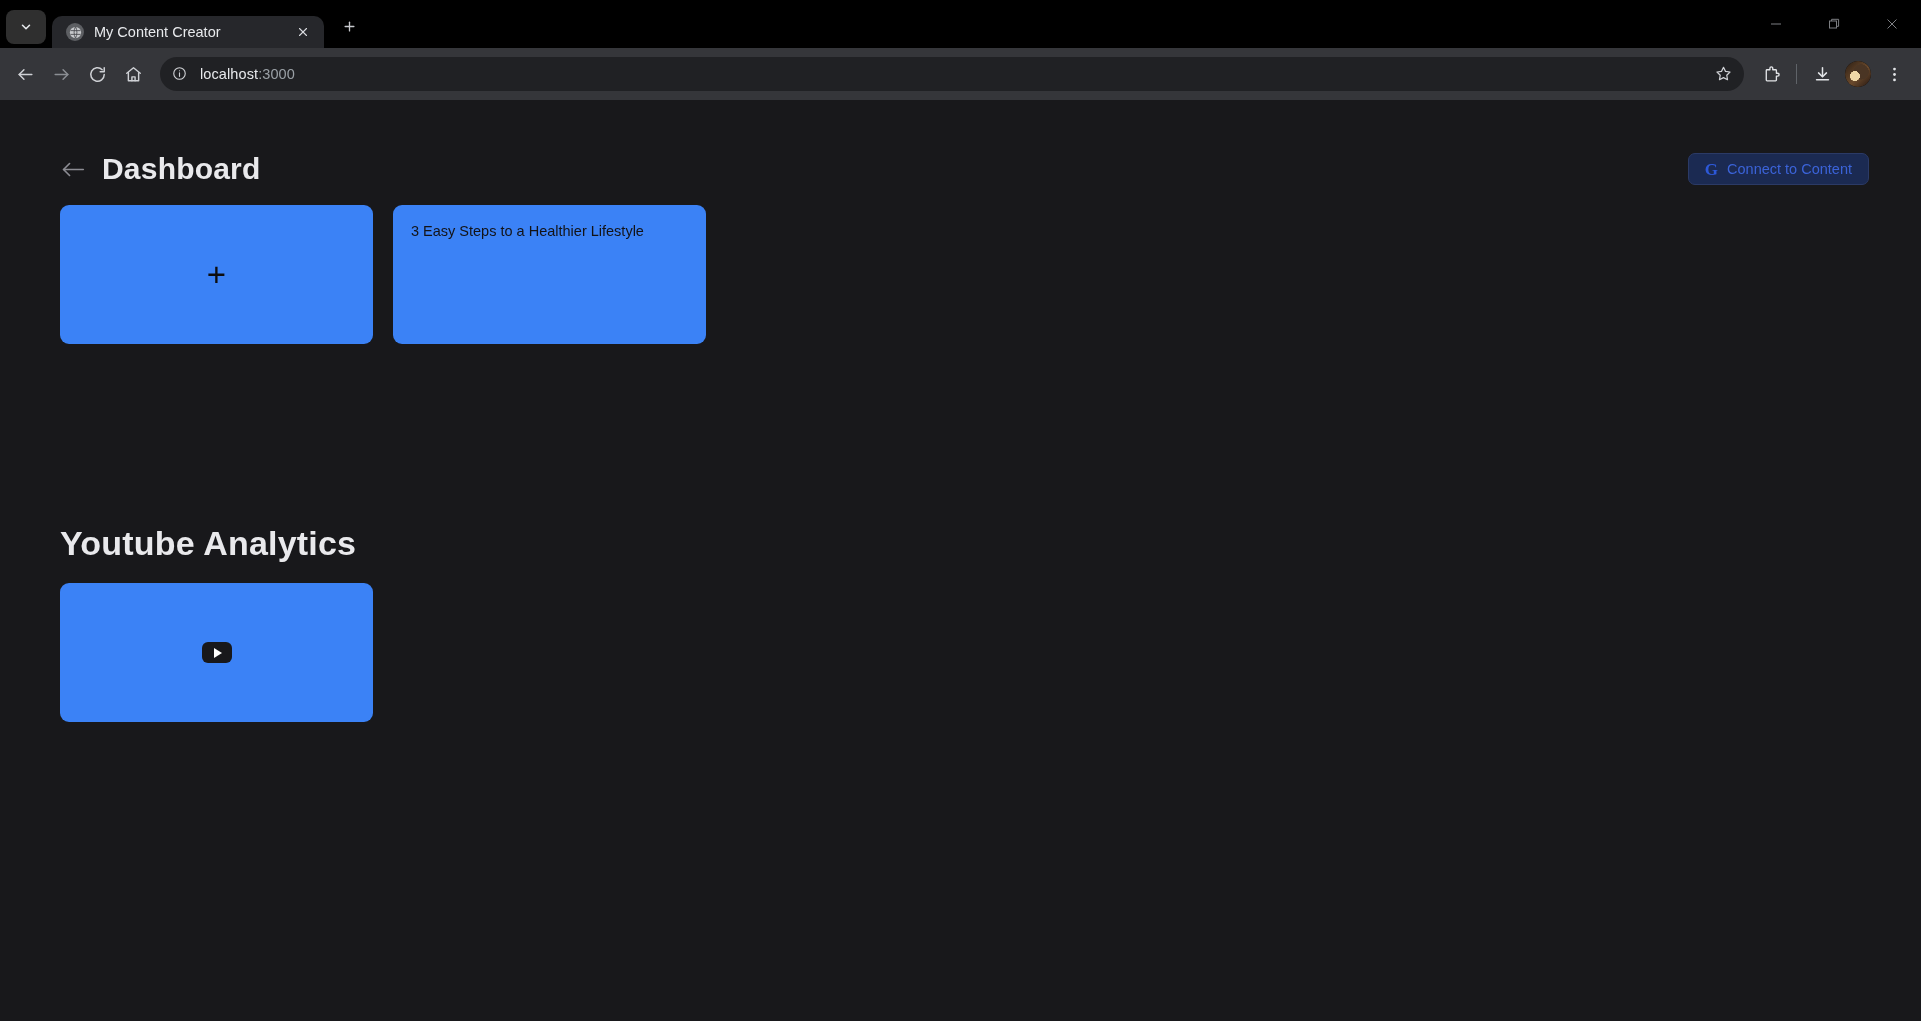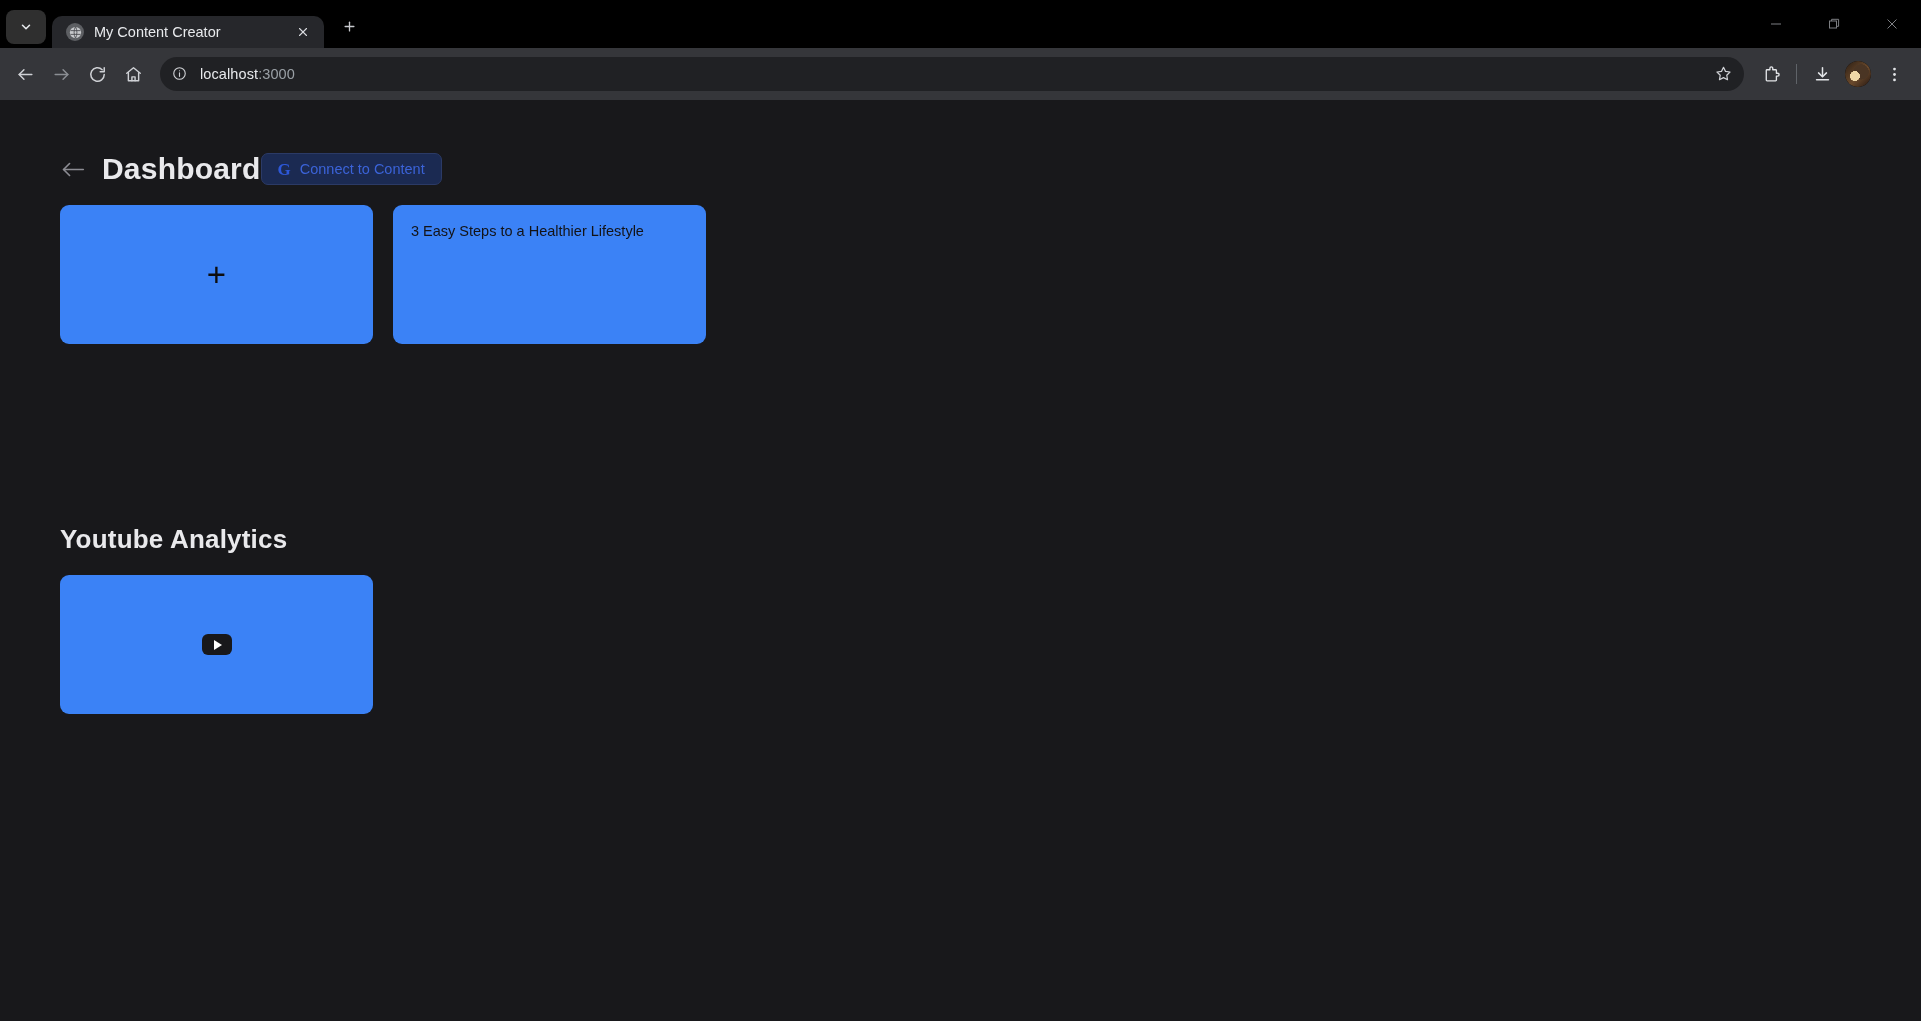--- a/index.html
+++ b/index.html
@@ -179,21 +179,21 @@
     background:#18181b;
     overflow:hidden;
     position:relative;
   }
   .page {
     padding:52px 48px 0 60px;
   }
   .page-head {
     display:flex;
     align-items:center;
-    justify-content:flex-start;
+    justify-content:space-between;
   }
   .title-row {
     display:flex;
     align-items:center;
     gap:16px;
   }
   .back-arrow {
     width:26px; height:26px;
     display:flex; align-items:center; justify-content:center;
     cursor:pointer;
@@ -262,21 +262,21 @@
     padding:17px 18px;
   }
   .card-text {
     color:#131316;
     font-size:14.5px;
     line-height:1.35;
     font-weight:400;
   }
 
   .section-title {
-    font-size:26px;
+    font-size:34px;
     font-weight:600;
     color:#e9e9ec;
     margin-top:180px;
     letter-spacing:.2px;
   }
   .yt-card {
     width:313px;
     height:139px;
     background:#3b82f6;
     border-radius:9px;

